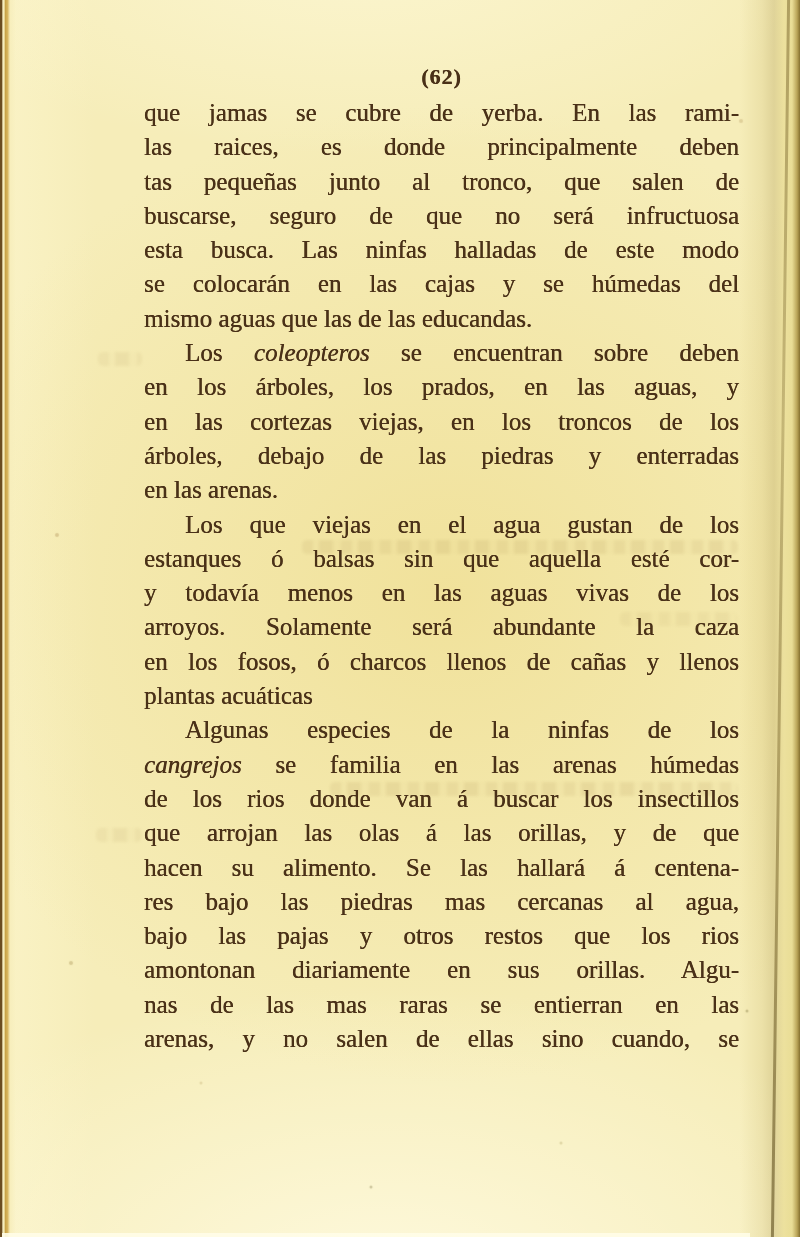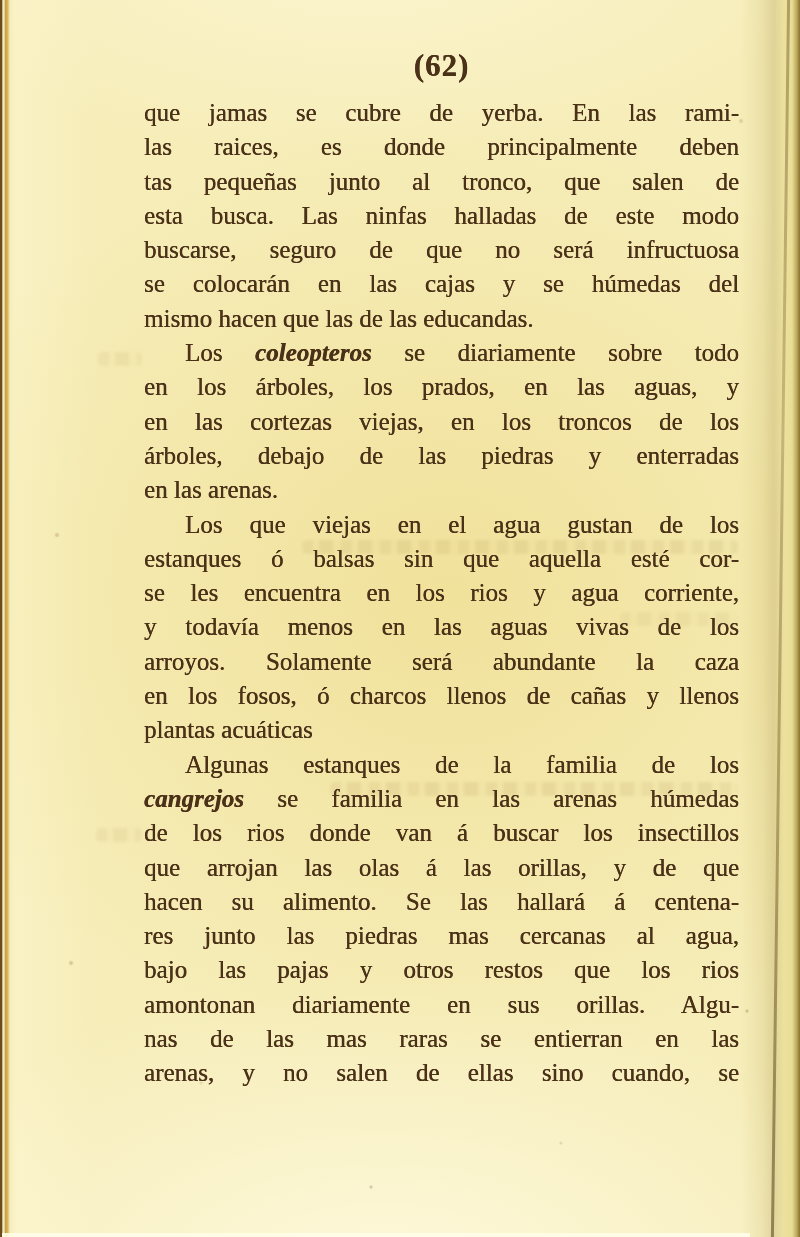--- a/index.html
+++ b/index.html
@@ -98,24 +98,24 @@
       740px 120px 1px 1px rgba(150,110,50,0.22),
       70px 962px 1px 1px rgba(145,118,52,0.30),
       370px 1186px 1px 0.5px rgba(120,110,60,0.35),
       746px 1010px 1px 0.5px rgba(110,100,45,0.35),
       560px 1142px 1px 0.5px rgba(150,130,60,0.25),
       200px 1082px 1px 0.5px rgba(150,120,55,0.2);
   }
   
   .page-number {
     position: absolute;
-    left: 144px; top: 48px;
+    left: 144px; top: 64px;
     width: 595px;
     text-align: center;
-    font-size: 31px;
+    font-size: 22px;
     font-weight: bold;
     letter-spacing: 1px;
     color: var(--ink, #4a3118);
     text-shadow: 0.3px 0 0 currentColor;
   }
   .page-text-lines {
     position: absolute;
     left: 144px; top: 96px;
     width: 595px;
     font-size: 25px;
@@ -126,61 +126,60 @@
     line-height: 34.3px;
     white-space: normal;
     text-align: justify;
   }
   .line.just {
     text-align-last: justify;
   }
   .line.indent {
     text-indent: 41px;
   }
-  .it { font-style: italic; font-weight: bold; }
+  .it { font-style: italic; }
 </style>
 </head>
 <body style="--ink: #4a3118; --paper: #f6edb9;">
 
 <div class="paper-tint"></div>
 <div class="bleed bleed-a"></div>
 <div class="bleed bleed-b"></div>
 <div class="bleed bleed-c"></div>
 <div class="bleed bleed-d"></div>
 <div class="bleed bleed-e"></div>
 <div class="foxing"></div>
 
 <div class="page-number">(62)</div>
 
 <div class="page-text-lines">
     <div class="line just"><span>que jamas se cubre de yerba. En las rami-</span></div>
     <div class="line just"><span>las raices, es donde principalmente deben</span></div>
     <div class="line just"><span>tas pequeñas junto al tronco, que salen de</span></div>
+    <div class="line just"><span>buscarse, seguro de que no será infructuosa</span></div>
     <div class="line just"><span>esta busca. Las ninfas halladas de este modo</span></div>
-    <div class="line just"><span>buscarse, seguro de que no será infructuosa</span></div>
     <div class="line just"><span>se colocarán en las cajas y se húmedas del</span></div>
-    <div class="line"><span>mismo hacen que las de las educandas.</span></div>
-    <div class="line just indent"><span>Los </span><span class="it">coleopteros</span><span> se diariamente sobre todo</span></div>
+    <div class="line"><span>mismo aguas que las de las educandas.</span></div>
+    <div class="line just indent"><span>Los </span><span class="it">coleopteros</span><span> se encuentran sobre deben</span></div>
     <div class="line just"><span>en los árboles, los prados, en las aguas, y</span></div>
     <div class="line just"><span>en las cortezas viejas, en los troncos de los</span></div>
     <div class="line just"><span>árboles, debajo de las piedras y enterradas</span></div>
     <div class="line"><span>en las arenas.</span></div>
     <div class="line just indent"><span>Los que viejas en el agua gustan de los</span></div>
     <div class="line just"><span>estanques ó balsas sin que aquella esté cor-</span></div>
-    <div class="line just"><span>se les encuentra en los rios y agua corriente,</span></div>
     <div class="line just"><span>y todavía menos en las aguas vivas de los</span></div>
     <div class="line just"><span>arroyos. Solamente será abundante la caza</span></div>
     <div class="line just"><span>en los fosos, ó charcos llenos de cañas y llenos</span></div>
     <div class="line"><span>plantas acuáticas</span></div>
-    <div class="line just indent"><span>Algunas estanques de la familia de los</span></div>
+    <div class="line just indent"><span>Algunas especies de la ninfas de los</span></div>
     <div class="line just"><span class="it">cangrejos</span><span> se familia en las arenas húmedas</span></div>
     <div class="line just"><span>de los rios donde van á buscar los insectillos</span></div>
     <div class="line just"><span>que arrojan las olas á las orillas, y de que</span></div>
     <div class="line just"><span>hacen su alimento. Se las hallará á centena-</span></div>
-    <div class="line just"><span>res junto las piedras mas cercanas al agua,</span></div>
+    <div class="line just"><span>res bajo las piedras mas cercanas al agua,</span></div>
     <div class="line just"><span>bajo las pajas y otros restos que los rios</span></div>
     <div class="line just"><span>amontonan diariamente en sus orillas. Algu-</span></div>
     <div class="line just"><span>nas de las mas raras se entierran en las</span></div>
     <div class="line just"><span>arenas, y no salen de ellas sino cuando, se</span></div>
   </div>
 
 <div class="book-spine-edge"></div>
 <div class="page-edge-right"></div>
 <div class="page-fold-line"></div>
 <div class="page-bottom-edge"></div>

